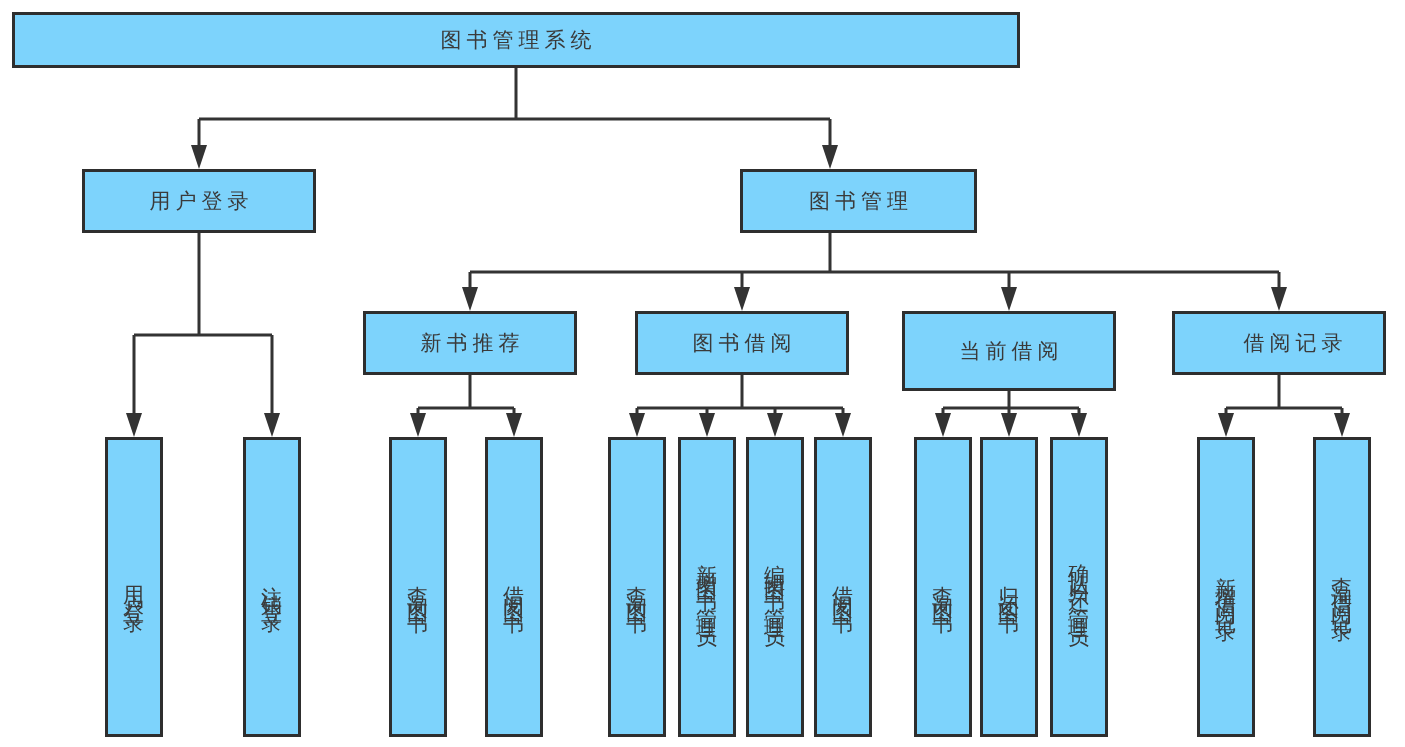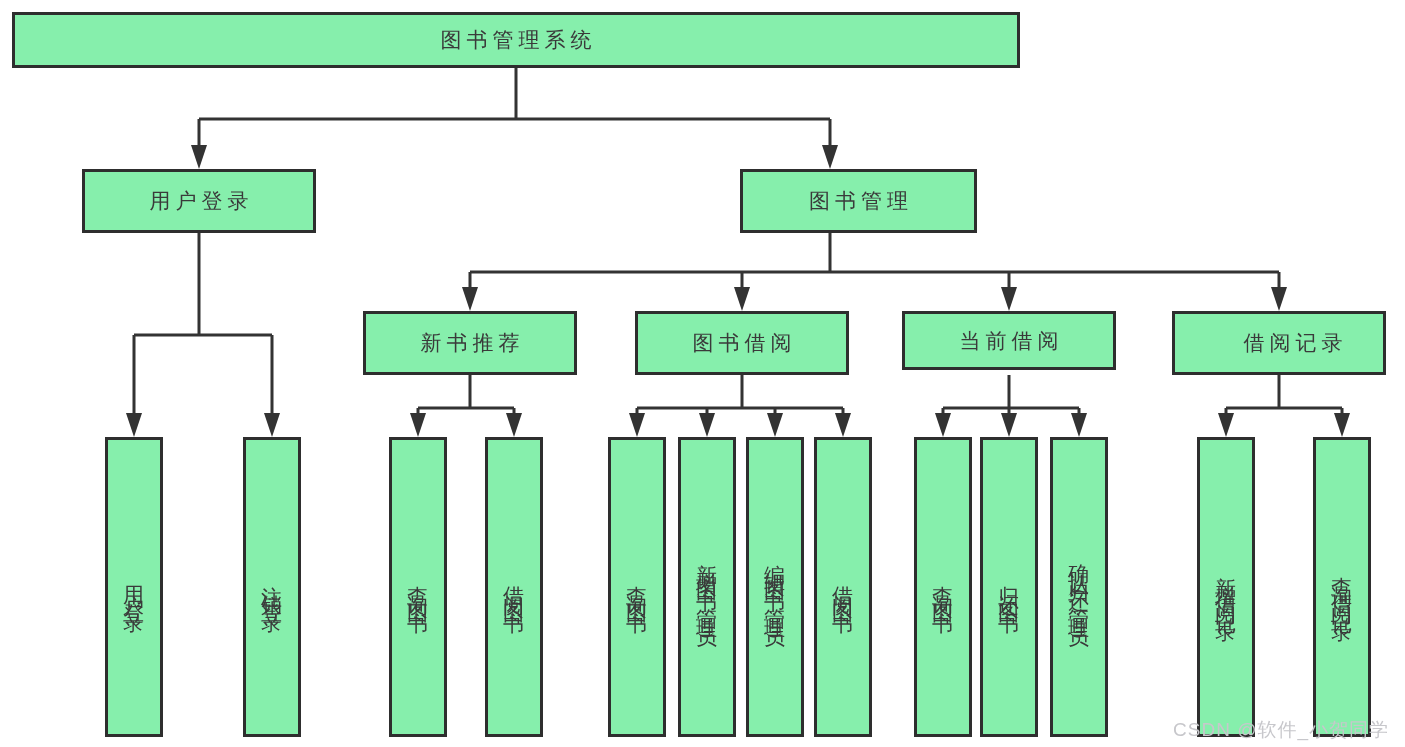--- a/index.html
+++ b/index.html
@@ -15,21 +15,21 @@
     width:1405px;height:747px;
     background:var(--background);
     font-family:"Liberation Sans","DejaVu Sans",sans-serif;
     color:var(--text);
     overflow:hidden;
   }
   svg.connectors{position:absolute;left:0;top:0;width:1405px;height:747px;}
   .node{
     position:absolute;
     box-sizing:border-box;
-    background:#86efac;
+    background:#7dd3fc;
     border:3px solid var(--border);
     display:flex;align-items:center;justify-content:center;
   }
   .h-label{
     font-size:21px;
     letter-spacing:5px;
     margin-right:-5px;
     white-space:nowrap;
   }
   .v-node{top:437px;width:58px;height:300px;}
@@ -40,21 +40,21 @@
     letter-spacing:9px;
     line-height:1.2;
     max-height:282px;
   }
   
   #node-root{left:12px;top:12px;width:1008px;height:56px;}
   #node-user-login{left:82px;top:169px;width:234px;height:64px;}
   #node-book-management{left:740px;top:169px;width:237px;height:64px;}
   #node-new-book-recommend{left:363px;top:311px;width:214px;height:64px;}
   #node-book-borrow{left:635px;top:311px;width:214px;height:64px;}
-  #node-current-borrow{left:902px;top:311px;width:214px;height:59px;}
+  #node-current-borrow{left:902px;top:311px;width:214px;height:80px;}
   #node-borrow-records{left:1172px;top:311px;width:214px;height:64px;padding-left:28px;}
   #leaf-user-0{left:105px;}
   #leaf-user-1{left:243px;}
   #leaf-rec-0{left:389px;}
   #leaf-rec-1{left:485px;}
   #leaf-bor-0{left:608px;}
   #leaf-bor-1{left:678px;}
   #leaf-bor-2{left:746px;}
   #leaf-bor-3{left:814px;}
   #leaf-cur-0{left:914px;}
@@ -177,14 +177,13 @@
     <span class="v-label">确认归还（管理员）</span>
   </div>
 
   <div class="node v-node" id="leaf-recd-0">
     <span class="v-label">新增借阅记录</span>
   </div>
   <div class="node v-node" id="leaf-recd-1">
     <span class="v-label">查询借阅记录</span>
   </div>
 
-  <div class="watermark">CSDN @软件_小贺同学</div>
 </div>
 
 </body></html>

